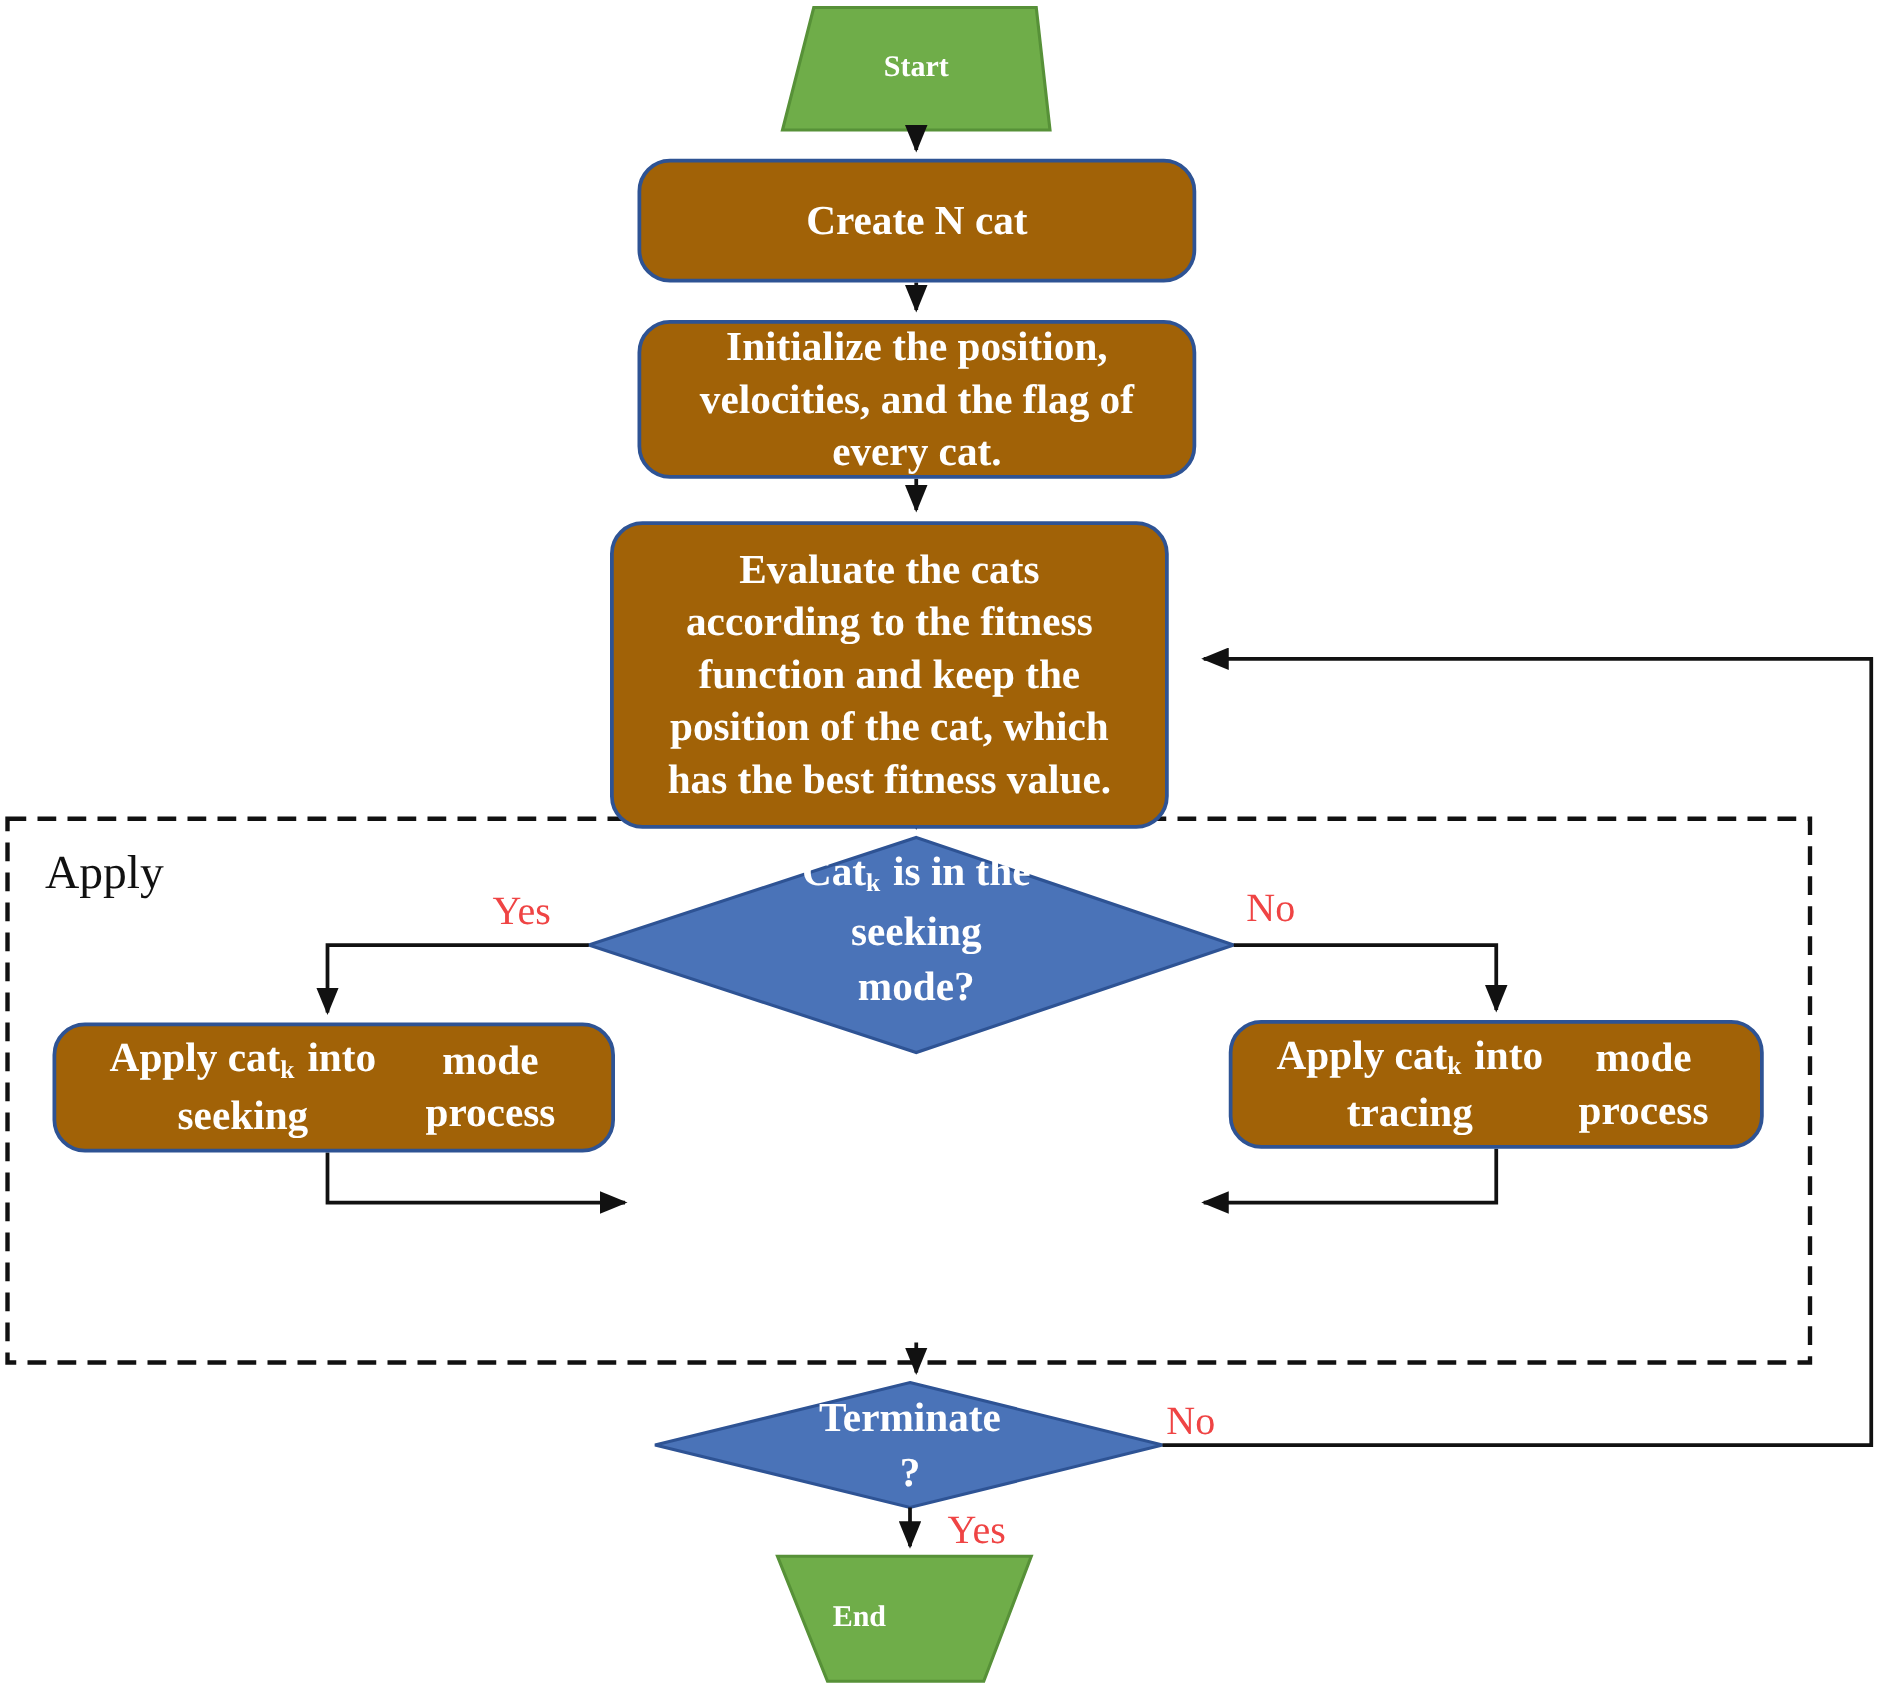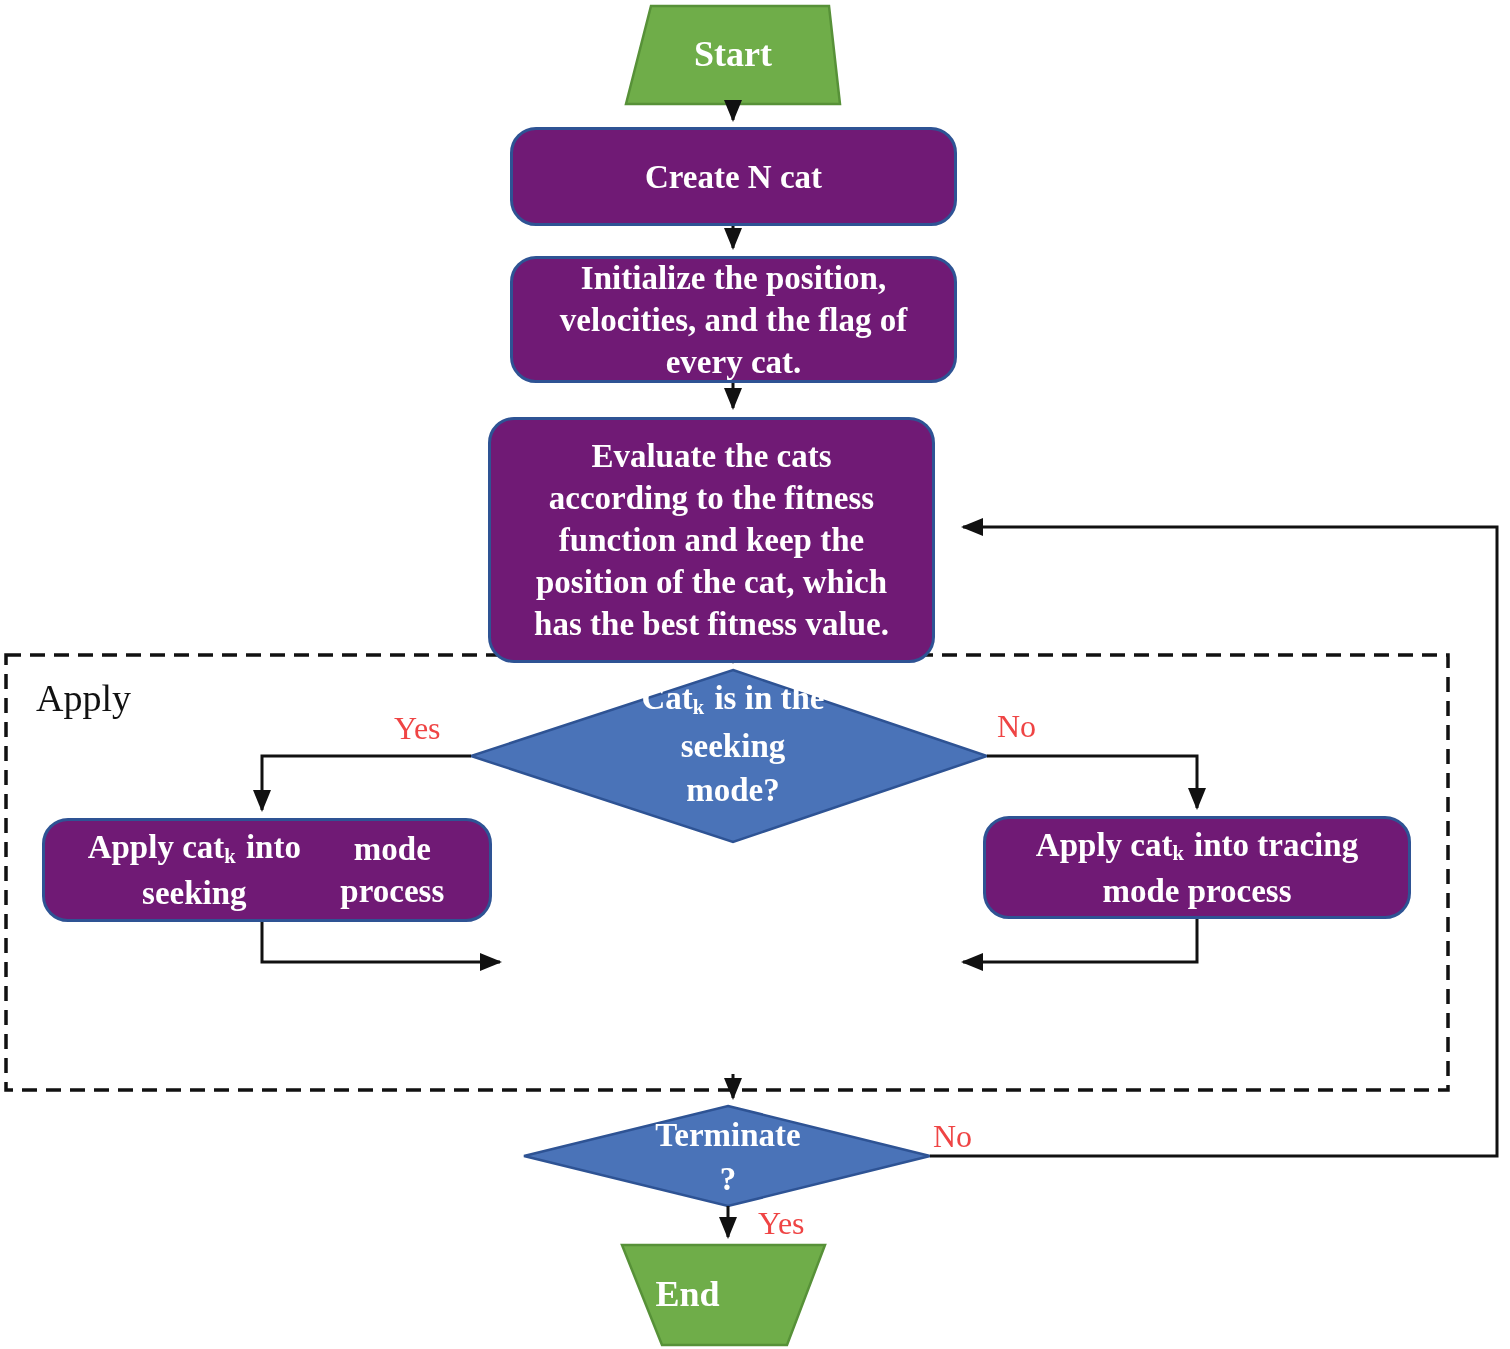--- a/index.html
+++ b/index.html
@@ -9,38 +9,38 @@
     height: 1349px;
     background: #ffffff;
     font-family: "Liberation Serif", "DejaVu Serif", serif;
     overflow: hidden;
   }
   #wires { position: absolute; left: 0; top: 0; }
 
   .node {
     position: absolute;
     box-sizing: border-box;
-    background: #701a75;
+    background: #a16207;
     border: 3px solid #2e5394;
     border-radius: 26px;
     color: #ffffff;
     font-size: 33px;
     font-weight: 700;
     line-height: 42px;
     text-align: center;
     display: flex;
     align-items: center;
     justify-content: center;
     white-space: pre-line;
     padding: 2px 24px;
   }
   .shape-label {
     position: absolute;
     color: #ffffff;
-    font-size: 36px;
+    font-size: 24px;
     font-weight: 700;
     text-align: center;
     display: flex;
     flex-direction: column;
     align-items: center;
     justify-content: center;
     line-height: 46px;
     white-space: pre-line;
   }
   .diamond-label { font-size: 33px; line-height: 44px; }
@@ -116,21 +116,21 @@
 according to the fitness
 function and keep the
 position of the cat, which
 has the best fitness value.</div>
 
   <div class="node" style="left:42px; top:818px; width:450px; height:104px; flex-direction:row;">
     <div><span>Apply cat</span><span class="sub">k</span><span> into seeking</span></div>
     <div>mode process</div>
   </div>
 
-  <div class="node" style="left:983px; top:816px; width:428px; height:103px; flex-direction:column;">
+  <div class="node" style="left:983px; top:816px; width:428px; height:103px; flex-direction:row;">
     <div><span>Apply cat</span><span class="sub">k</span><span> into tracing</span></div>
     <div>mode process</div>
   </div>
 
 
   <div class="shape-label diamond-label" style="left:533px; top:676px; width:400px; height:136px;">
     <div><span>Cat</span><span class="sub">k</span><span> is in the</span></div>
     <div>seeking</div>
     <div>mode?</div>
   </div>

